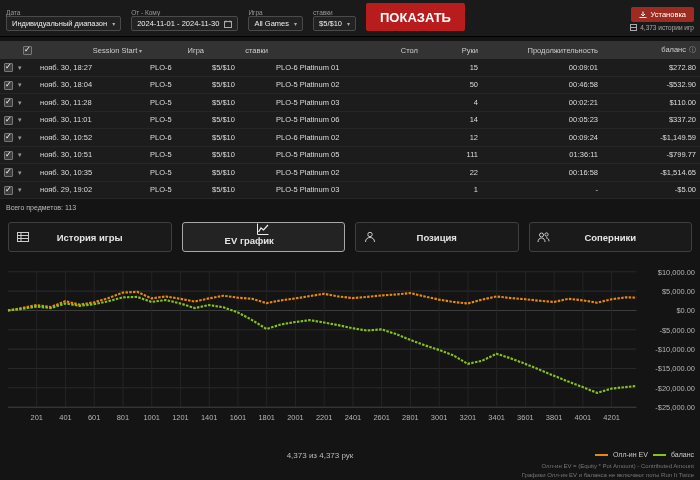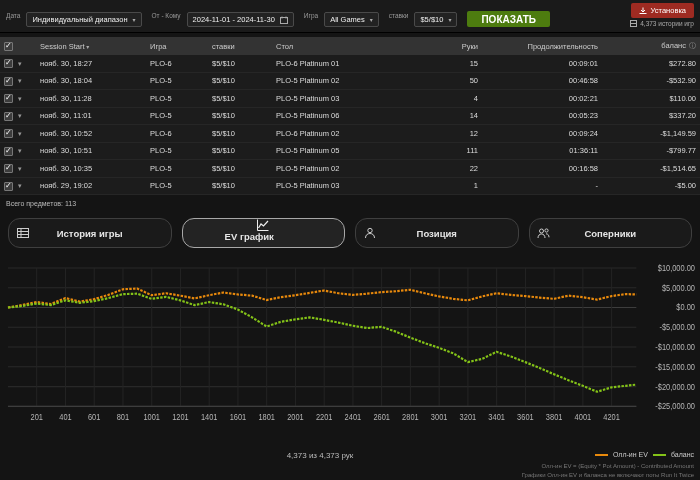--- a/index.html
+++ b/index.html
@@ -3,58 +3,58 @@
 <meta charset="utf-8">
 <style>
   * { box-sizing: border-box; margin: 0; padding: 0; }
   html,body { width:700px; height:480px; overflow:hidden; }
   body { background:#141414; color:#ddd; font-family:"Liberation Sans",sans-serif; }
   .app { display:flex; flex-direction:column; height:100%; }
 
   
   .topbar { display:flex; align-items:flex-end; gap:10px; padding:3px 6px 5px 6px;
             background:#1a1a1a; border-bottom:1px solid #000; flex:0 0 30px; }
-  .fgroup { display:flex; flex-direction:row; gap:6px; }
+  .fgroup { display:flex; flex-direction:column; gap:0; }
   .fgroup > label { font-size:6.5px; color:#999; }
   .select { display:flex; align-items:center; gap:5px; background:#222; border:1px solid #4a4a4a;
             border-radius:2px; padding:0 5px; height:15px; font-size:7.5px; color:#eee; white-space:nowrap; cursor:pointer; }
   .arrow { font-size:6px; color:#aaa; }
-  .show-btn { background:#4d7c0f; color:#fff; border:none; border-radius:2px; height:16px;
-              font-size:10px; font-weight:bold; padding:0 14px; cursor:pointer; font-family:inherit; }
+  .show-btn { background:#b91c1c; color:#fff; border:none; border-radius:2px; height:28px;
+              font-size:13px; font-weight:bold; padding:0 14px; cursor:pointer; font-family:inherit; }
   .spacer { flex:1; }
   .install-wrap { display:flex; flex-direction:column; align-items:flex-end; gap:2px; }
   .install-btn { background:#9e2b22; color:#fff; border:none; border-radius:2px; height:15px;
                  font-size:7.5px; display:flex; align-items:center; gap:4px; padding:0 8px; cursor:pointer; font-family:inherit; }
   .history-count { display:flex; align-items:center; gap:3px; font-size:6.5px; color:#aaa; }
 
   
   .table-section { flex:0 0 auto; margin-top:4px; }
   table { width:100%; border-collapse:collapse; table-layout:fixed; }
-  th { background:#333; color:#ccc; font-weight:normal; font-size:7.5px; text-align:left;
+  th { background:#333; color:#ccc; font-weight:normal; font-size:7.5px; text-align:right;
        padding:4px 4px; white-space:nowrap; }
   td { background:#1c1c1c; color:#ddd; font-size:7.5px; padding:3.5px 4px;
        border-bottom:1px solid #262626; white-space:nowrap; overflow:hidden; }
   .col-cb { width:36px; } .col-session { width:110px; } .col-game { width:62px; }
   .col-stakes { width:64px; } .col-table { width:150px; } .col-hands { width:60px; }
   .col-duration { width:120px; }
   .num { text-align:right; }
   .cb { display:inline-block; width:9px; height:9px; background:#3c3c3c; border:1px solid #777;
         border-radius:1px; position:relative; vertical-align:middle; cursor:pointer; }
   .cb.checked::after { content:"✓"; position:absolute; top:-2px; left:0px; font-size:8px; color:#fff; }
   .caret { color:#999; font-size:7px; margin-left:5px; vertical-align:middle; cursor:pointer; }
   .caret::after { content:"▾"; }
   .sort::after { content:" ▾"; font-size:6px; color:#aaa; }
   .info-icon { color:#999; font-size:7px; margin-left:3px; }
   .info-icon::after { content:"ⓘ"; }
   .total { font-size:7px; color:#bbb; padding:5px 6px 2px; }
 
   
   .tabs { display:flex; gap:10px; padding:9px 8px 7px; }
   .tab { flex:1; display:flex; align-items:center; height:30px; background:#1a1a1a;
-         border:1px solid #3f3f3f; border-radius:12px; cursor:pointer; }
+         border:1px solid #3f3f3f; border-radius:3px; cursor:pointer; }
   .tab.active { border-color:#a8a8a8; background:#232323;flex-direction:column; }
   .tab-icon { width:28px; display:flex; justify-content:center; align-items:center; }
   .tab-label { flex:1; text-align:center; margin-right:28px; font-size:9.5px; font-weight:bold; color:#e5e5e5; }
 
   
   .chart-section { flex:1 1 auto; min-height:0; padding:2px 2px 0; }
   .chart-section svg { width:100%; height:100%; display:block; }
 
   
   .footer { flex:0 0 34px; position:relative;padding-left:25px; }

